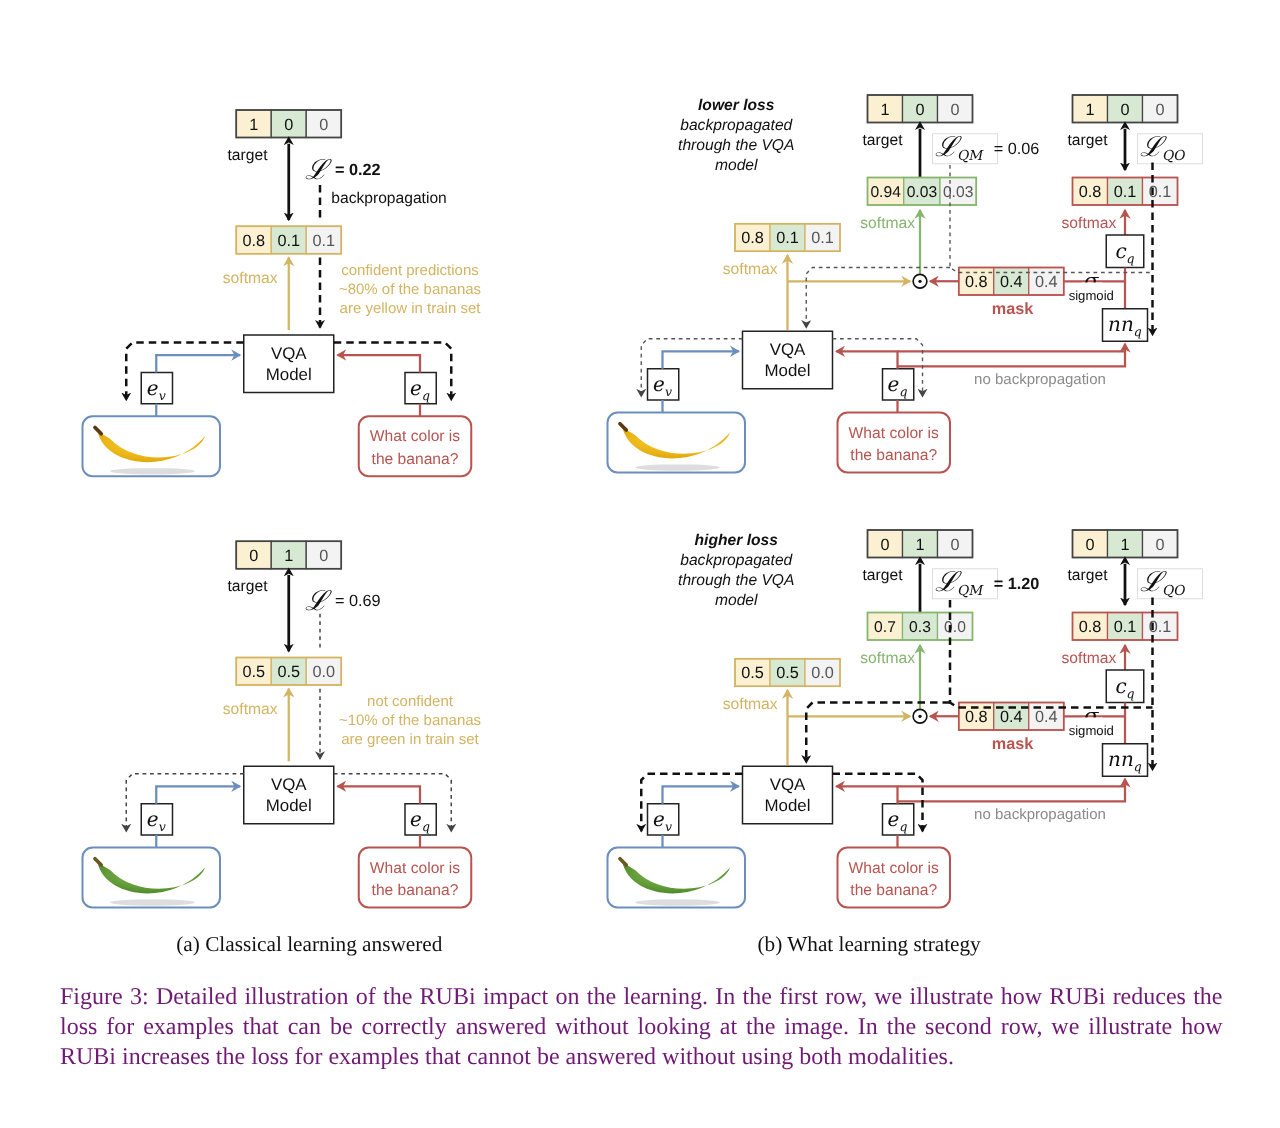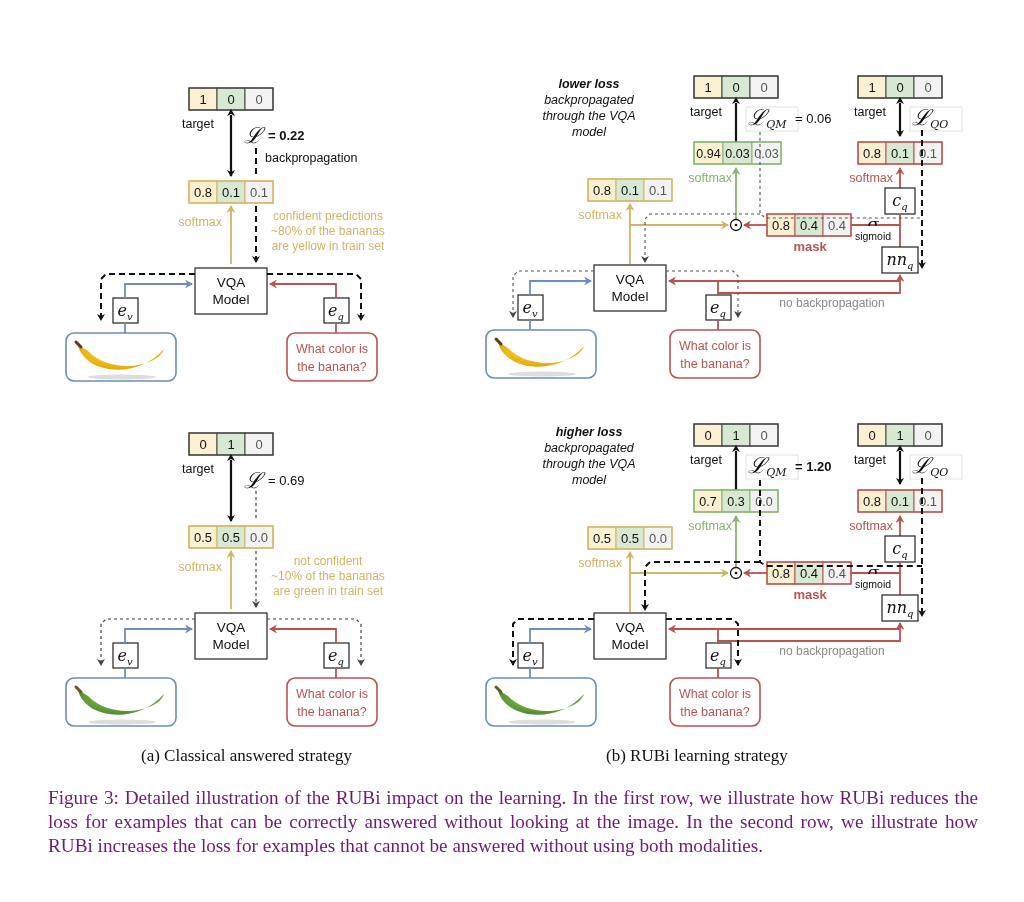--- a/index.html
+++ b/index.html
@@ -409,15 +409,15 @@
         <path d="M498,690 C504,718 556,726 584,694 C578,712 531,720 508,696 Z" fill="url(#g-green)" stroke="none"></path>
         <path d="M496,687 l5,5" stroke="#6b5a20" stroke-width="3" stroke-linecap="round"></path>
         <ellipse cx="542" cy="722" rx="34" ry="2.5" fill="#ddd"></ellipse>
       </g>
       <rect x="670" y="678" width="90" height="48" rx="8" fill="#fff" stroke="#b85450" stroke-width="1.6"></rect>
       <text x="715" y="698" font-size="12.5" fill="#b85450" text-anchor="middle" font-family="&quot;Liberation Sans&quot;, sans-serif" font-weight="normal" font-style="normal">What color is</text>
       <text x="715" y="716" font-size="12.5" fill="#b85450" text-anchor="middle" font-family="&quot;Liberation Sans&quot;, sans-serif" font-weight="normal" font-style="normal">the banana?</text>
     </g>
 </svg>
 
-<div class="subcap" style="left:141px; top:746px;">(a) Classical answered strategy</div>
-<div class="subcap" style="left:606px; top:746px;">(b) RUBi learning strategy</div>
+<div class="subcap" style="left:141px; top:746px;">(a) Classical learning answered</div>
+<div class="subcap" style="left:606px; top:746px;">(b) What learning strategy</div>
 <div class="caption">Figure 3: Detailed illustration of the RUBi impact on the learning. In the first row, we illustrate how RUBi reduces the loss for examples that can be correctly answered without looking at the image. In the second row, we illustrate how RUBi increases the loss for examples that cannot be answered without using both modalities.</div>
 
 </body></html>

